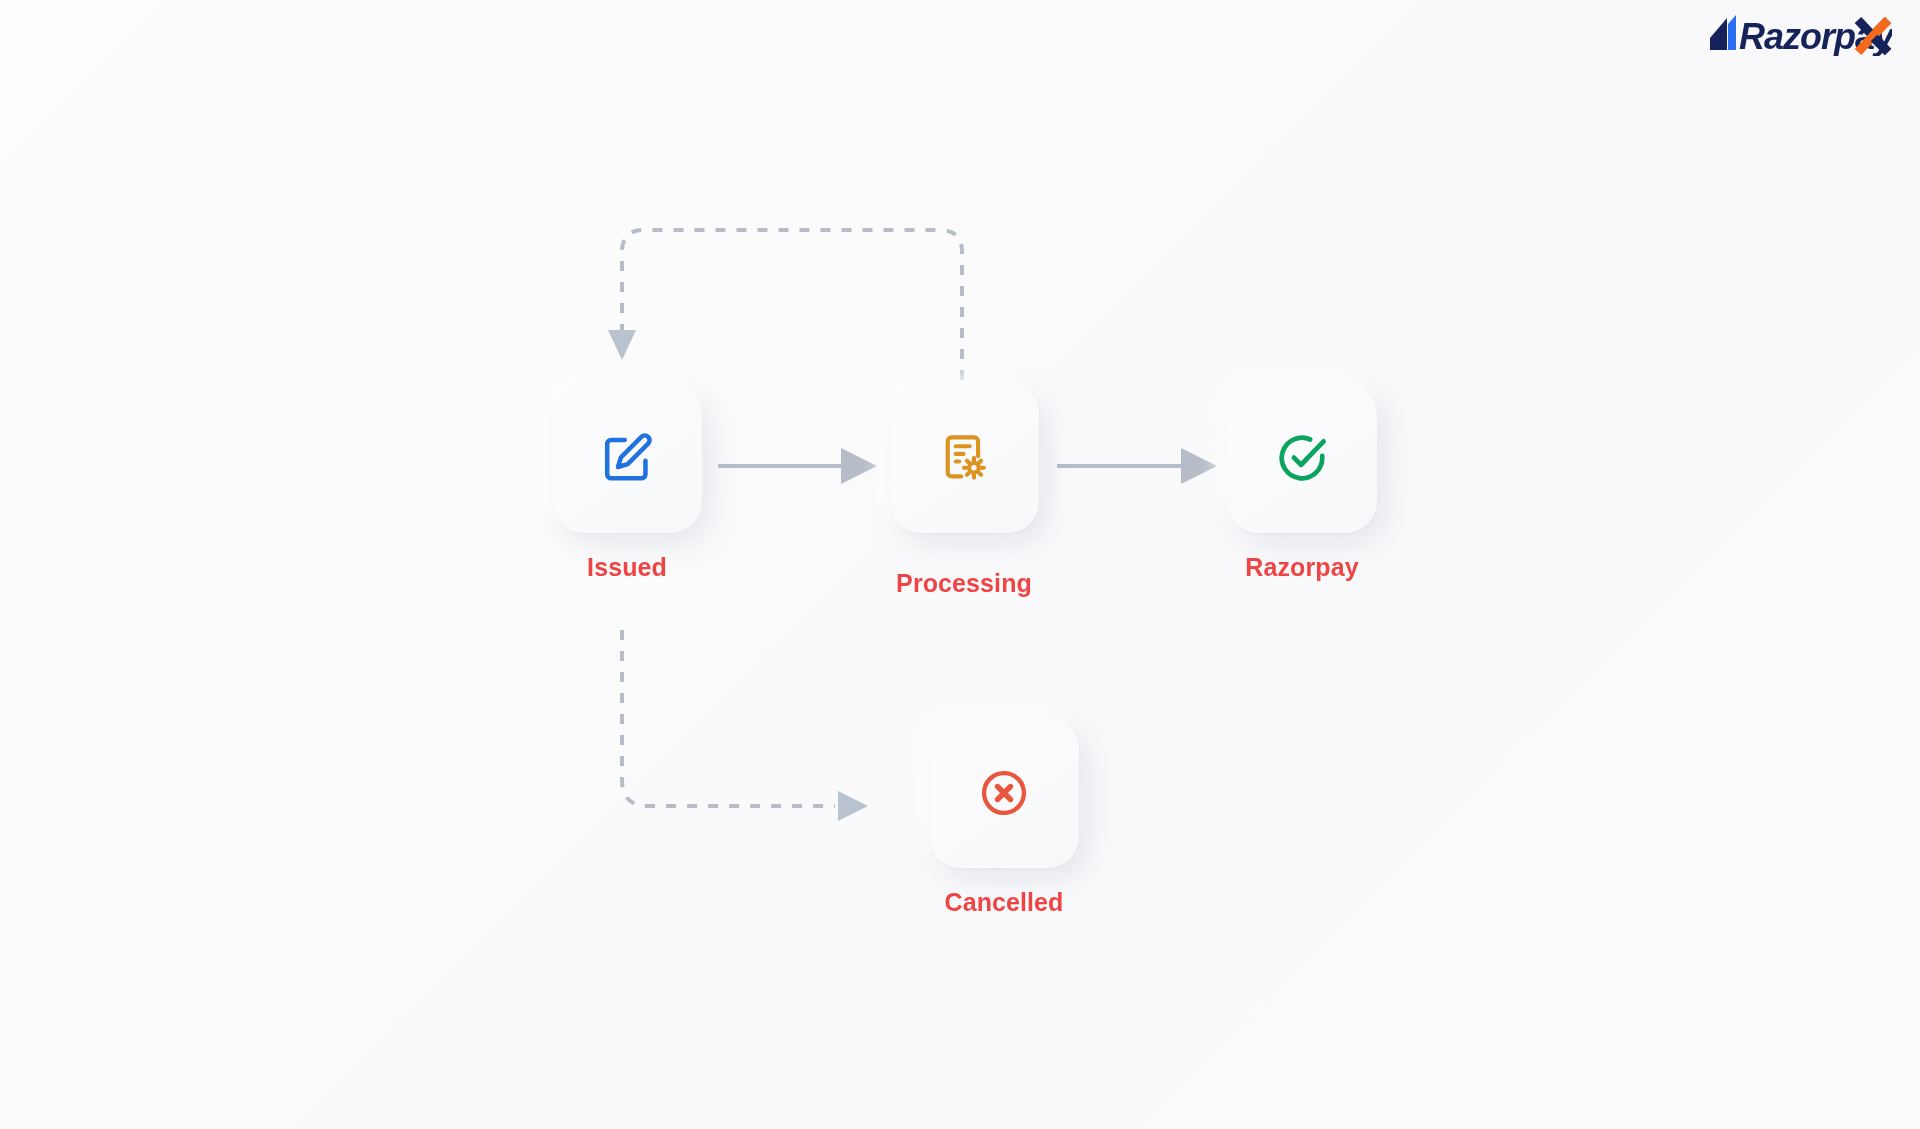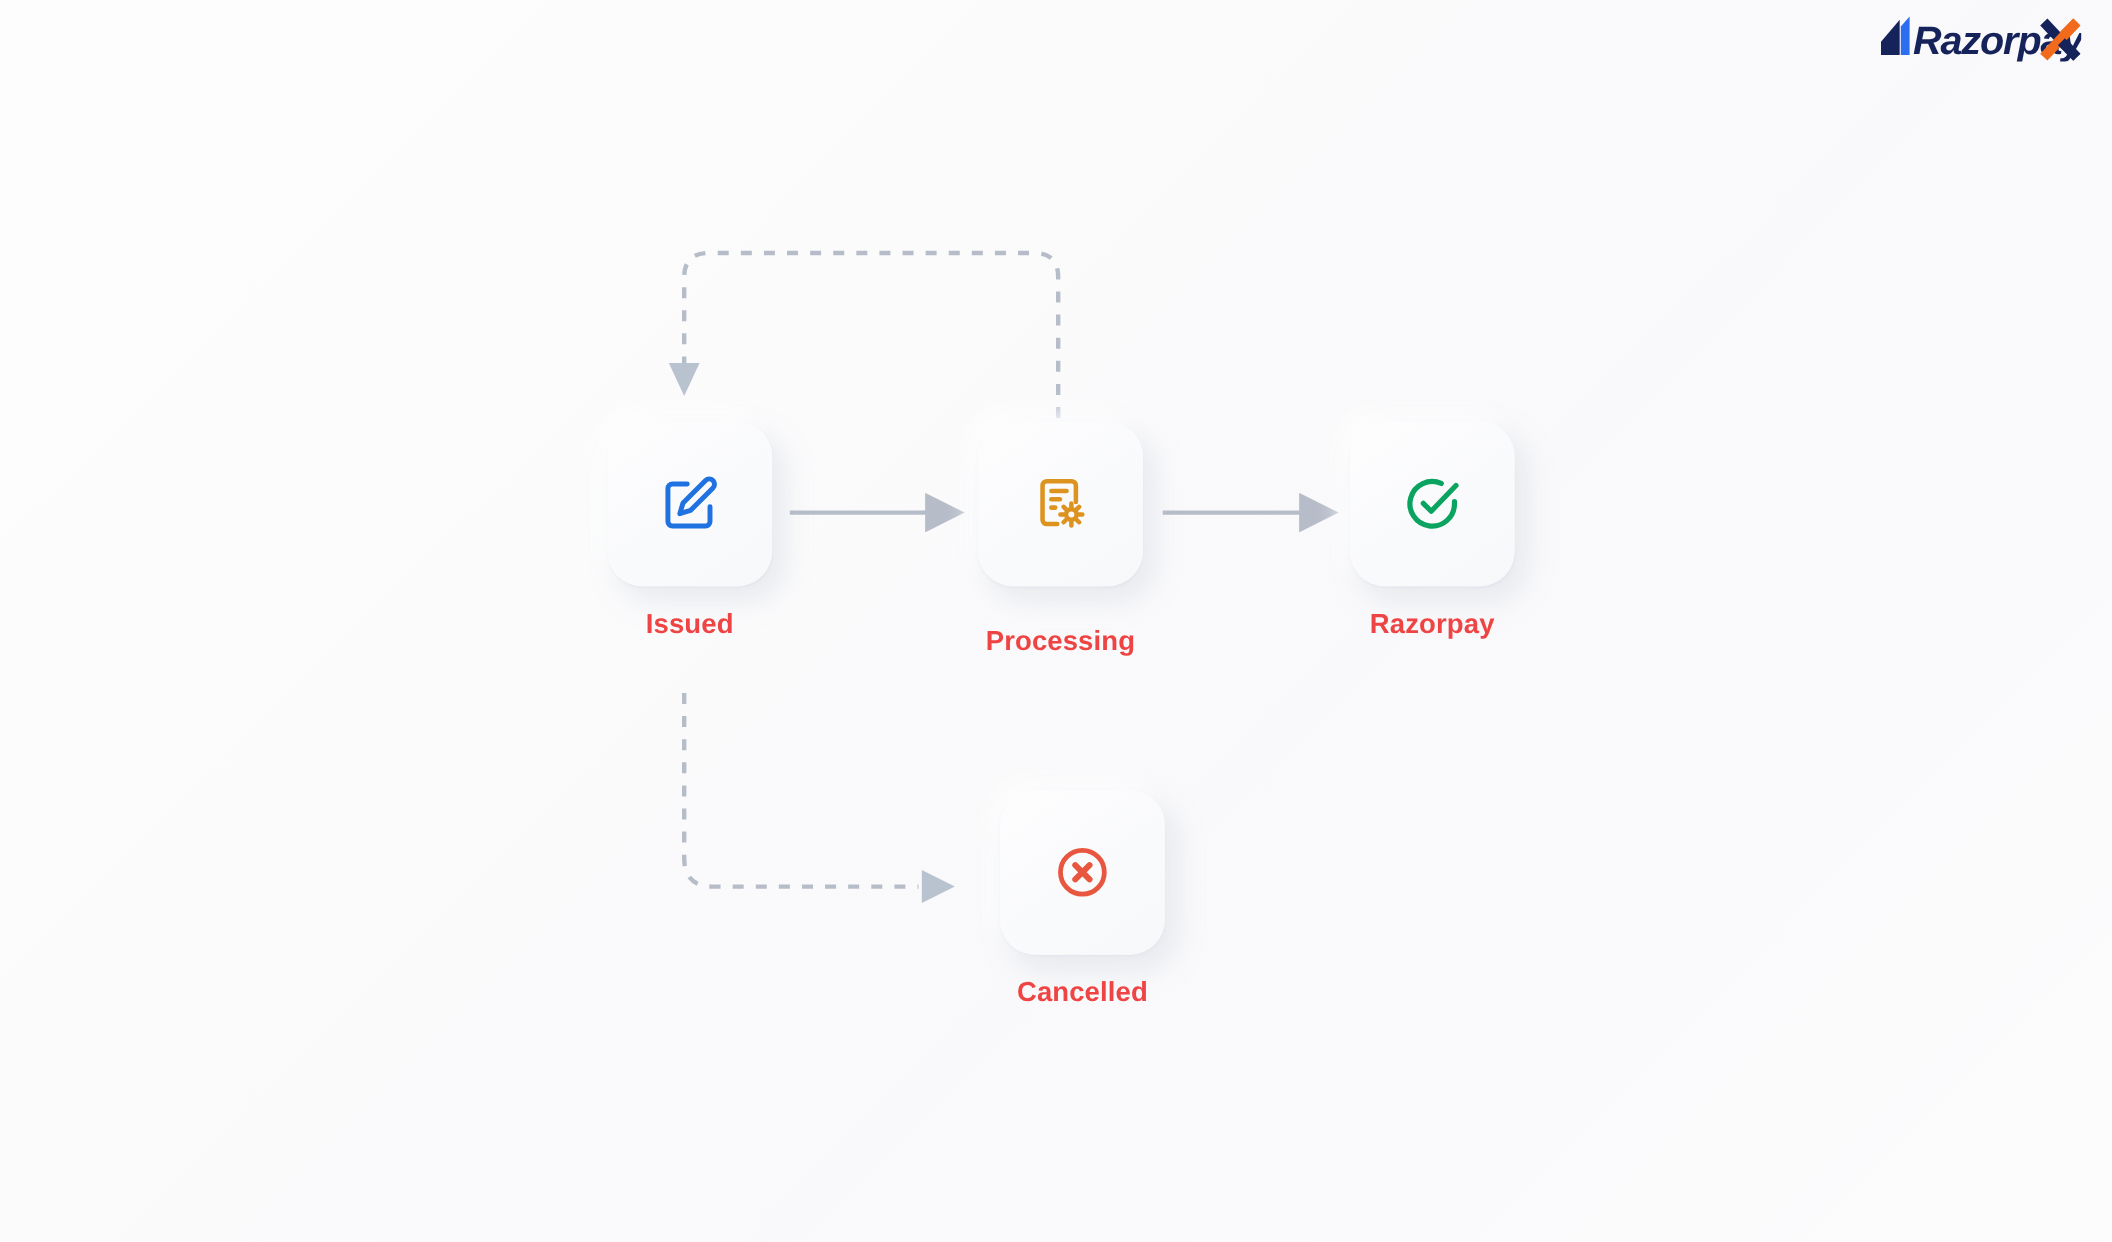--- a/index.html
+++ b/index.html
@@ -75,21 +75,21 @@
     color: #ef4444;
     letter-spacing: 0.1px;
     white-space: nowrap;
     text-align: center;
   }
 
   
   #node-issued     { left: 552px;  top: 383px; }
   #node-processing { left: 889px;  top: 383px; gap: 16px; }
   #node-processed  { left: 1227px; top: 383px; }
-  #node-cancelled  { left: 909px;  top: 718px; }
+  #node-cancelled  { left: 929px;  top: 718px; }
 </style>
 </head>
 <body>
 
 <div class="logo">
   <svg width="186" height="44" viewBox="0 0 186 44" aria-hidden="true">
 
     <path d="M4 38 L21 38 L21 6 L4 26 Z" fill="#16235a"></path>
     <path d="M22 38 L30 38 L30 3 L22 12 Z" fill="#2b6ef2"></path>
 

